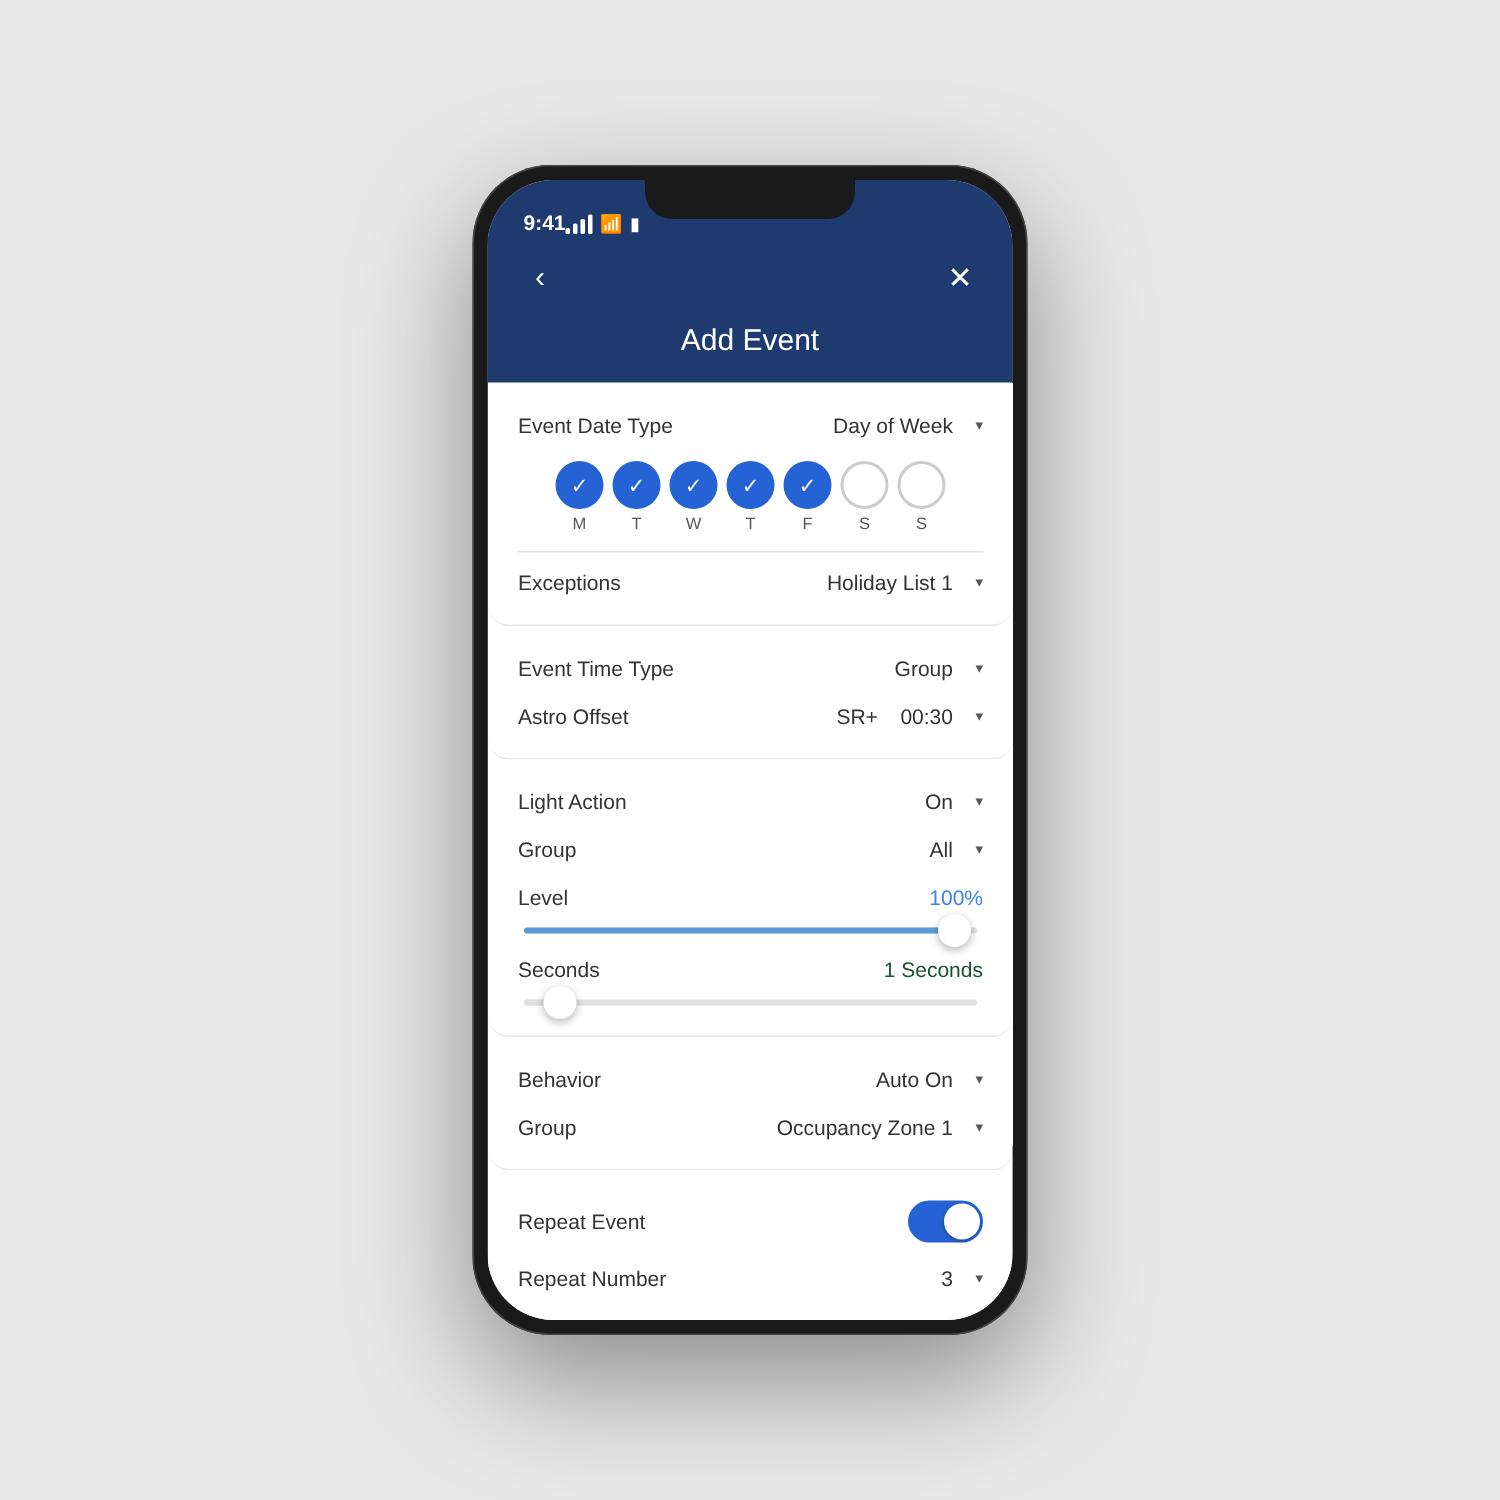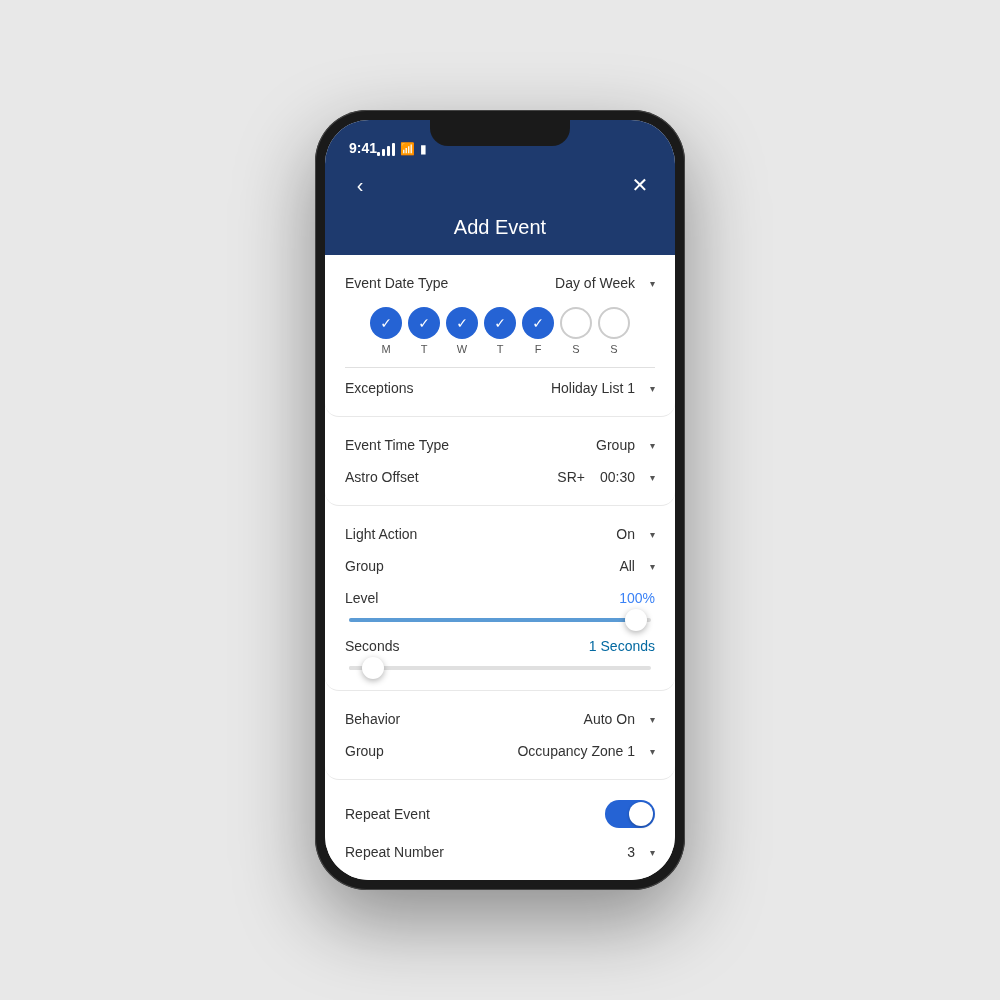--- a/index.html
+++ b/index.html
@@ -273,21 +273,21 @@
       right: 2px;
       box-shadow: 0 1px 3px rgba(0,0,0,0.3);
     }
 
     .level-value {
       color: #3b82f6;
       font-size: 14px;
     }
 
     .duration-value {
-      color: #0369a1;
+      color: #14532d;
       font-size: 14px;
     }
   </style>
 </head>
 <body>
 
 <div class="phone-outer">
   <div class="phone-inner">
     <div class="notch"></div>
     <div class="screen">

